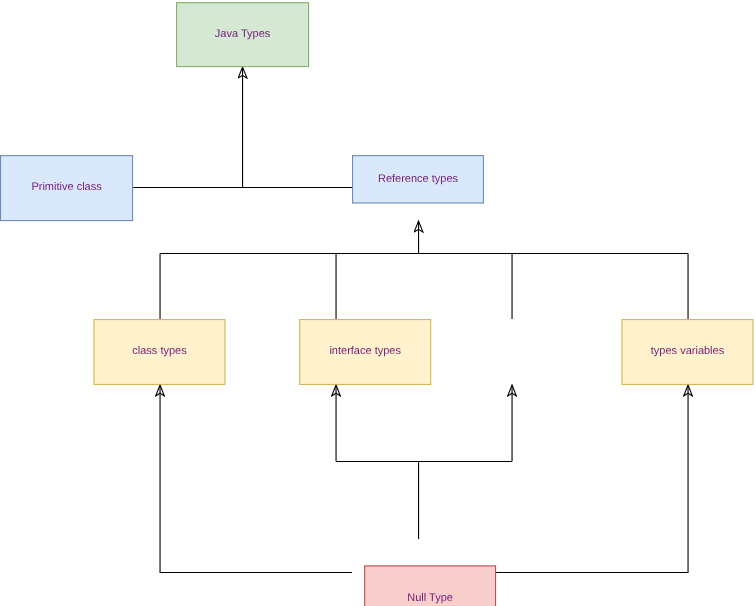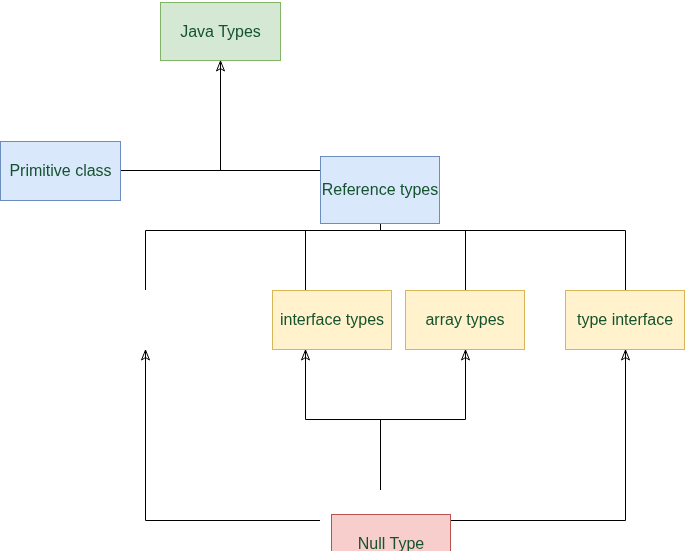--- a/index.html
+++ b/index.html
@@ -2,22 +2,22 @@
 <html><head>
 <meta charset="utf-8">
 <style>
   html, body { margin: 0; padding: 0; background: #ffffff; }
   #canvas {
     position: relative;
     width: 686px;
     height: 551px;
     background: #ffffff;
     font-family: "Liberation Sans", sans-serif;
-    font-size: 16px;
-    color: #14532d;
+    font-size: 10px;
+    color: #701a75;
     overflow: hidden;
   }
   #edges {
     position: absolute;
     left: 0; top: 0;
     width: 686px; height: 551px;
   }
   #edges path {
     fill: none;
     stroke: #000000;
@@ -73,34 +73,34 @@
   </svg>
 
   <div class="node node-green" style="left:160px; top:2px; width:121px; height:59px;">
     <span>Java Types</span>
   </div>
 
   <div class="node node-blue" style="left:0px; top:141px; width:121px; height:60px;">
     <span>Primitive class</span>
   </div>
 
-  <div class="node node-blue" style="left:320px; top:156px; width:120px; height:68px;">
+  <div class="node node-blue" style="left:320px; top:141px; width:120px; height:44px;">
     <span>Reference types</span>
   </div>
 
+  <div class="node node-yellow" style="left:85px; top:290px; width:120px; height:60px;">
+    <span>class types</span>
+  </div>
 
   <div class="node node-yellow" style="left:245px; top:290px; width:120px; height:60px;margin-left:27px;">
     <span>interface types</span>
   </div>
 
-  <div class="node node-yellow" style="left:405px; top:290px; width:120px; height:60px;">
-    <span>array types</span>
-  </div>
 
   <div class="node node-yellow" style="left:565px; top:290px; width:120px; height:60px;">
-    <span>type interface</span>
+    <span>types variables</span>
   </div>
 
   <div class="node node-red" style="left:320px; top:514px; width:120px; height:60px;margin-left:11px;">
     <span>Null Type</span>
   </div>
 
 </div>
 
 </body></html>

